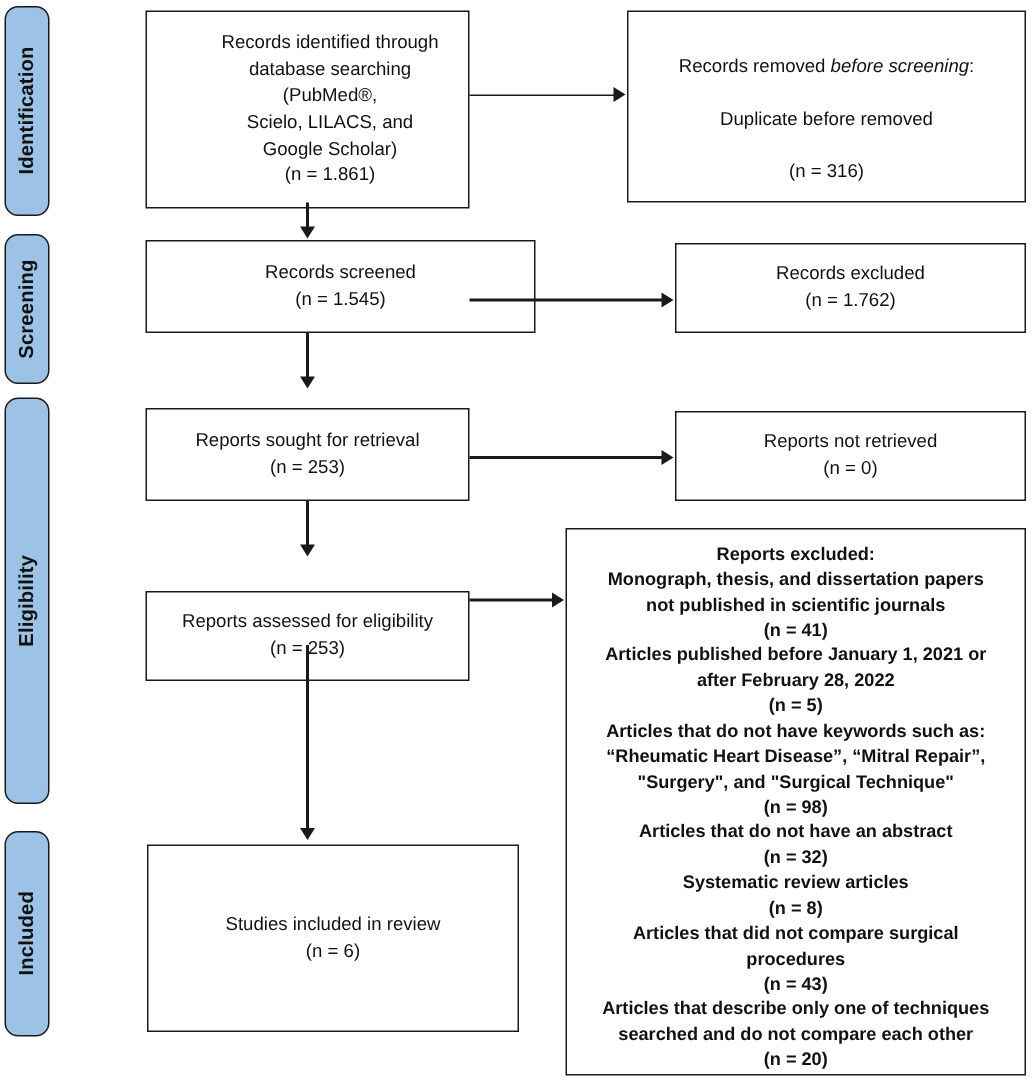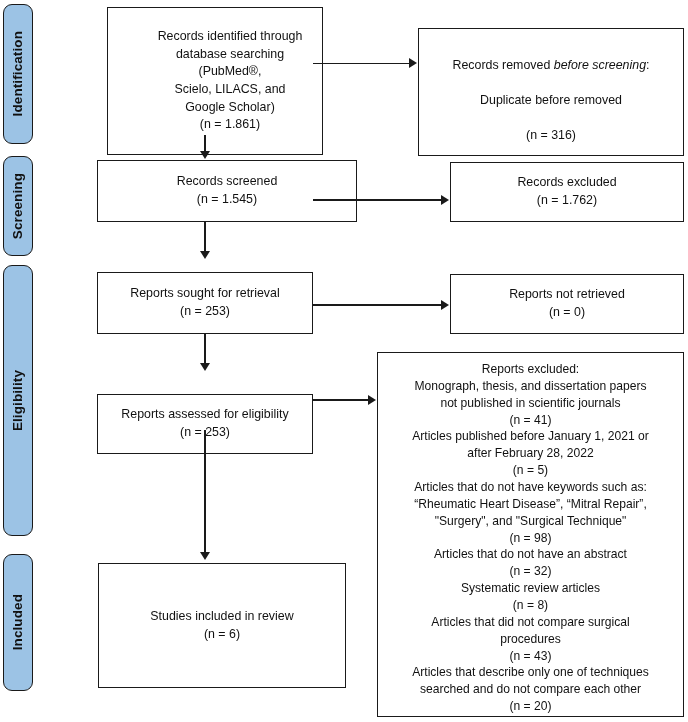--- a/index.html
+++ b/index.html
@@ -57,20 +57,21 @@
     color: #111111;
     white-space: pre-line;
   }
   .flow-box.dense .box-text {
     font-size: 12.1px;
     line-height: 1.395;
   }
   .flow-box.dense {
     align-items: flex-start;
     padding-top: 8px;
+    font-weight: bold;
   }
   .ital { font-style: italic; }
 
   
   .conn {
     position: absolute;
     background: #1a1a1a;
   }
   .conn-v { width: 1.6px; }
   .conn-h { height: 1.6px; }
@@ -104,29 +105,29 @@
   </div>
 
   <div class="stage-tab" style="left:3px; top:265px; width:30px; height:271px;">
     <span class="stage-label">Eligibility</span>
   </div>
 
   <div class="stage-tab" style="left:3px; top:554px; width:30px; height:137px;">
     <span class="stage-label">Included</span>
   </div>
 
-  <div class="flow-box" style="left:107px; top:7px; width:216px; height:148px;padding-left:36px;">
+  <div class="flow-box" style="left:97px; top:7px; width:216px; height:132px;padding-left:36px;">
     <span class="box-text">Records identified through
 database searching (PubMed®,
 Scielo, LILACS, and
 Google Scholar)
 (n = 1.861)</span>
   </div>
 
-  <div class="flow-box" style="left:418px; top:7px; width:266px; height:128px;margin-top:21px;">
+  <div class="flow-box" style="left:418px; top:7px; width:266px; height:128px;">
     <span class="box-text">
       <span>Records removed </span><span class="ital">before screening</span><span>:</span><br>
       <span>Duplicate before removed</span><br>
       <span>(n = 316)</span>
     </span>
   </div>
 
   <div class="conn conn-h" style="left:313px; top:62.5px; width:97px;"></div>
   <div class="arrow-right" style="left:409px; top:58.3px;"></div>
 

